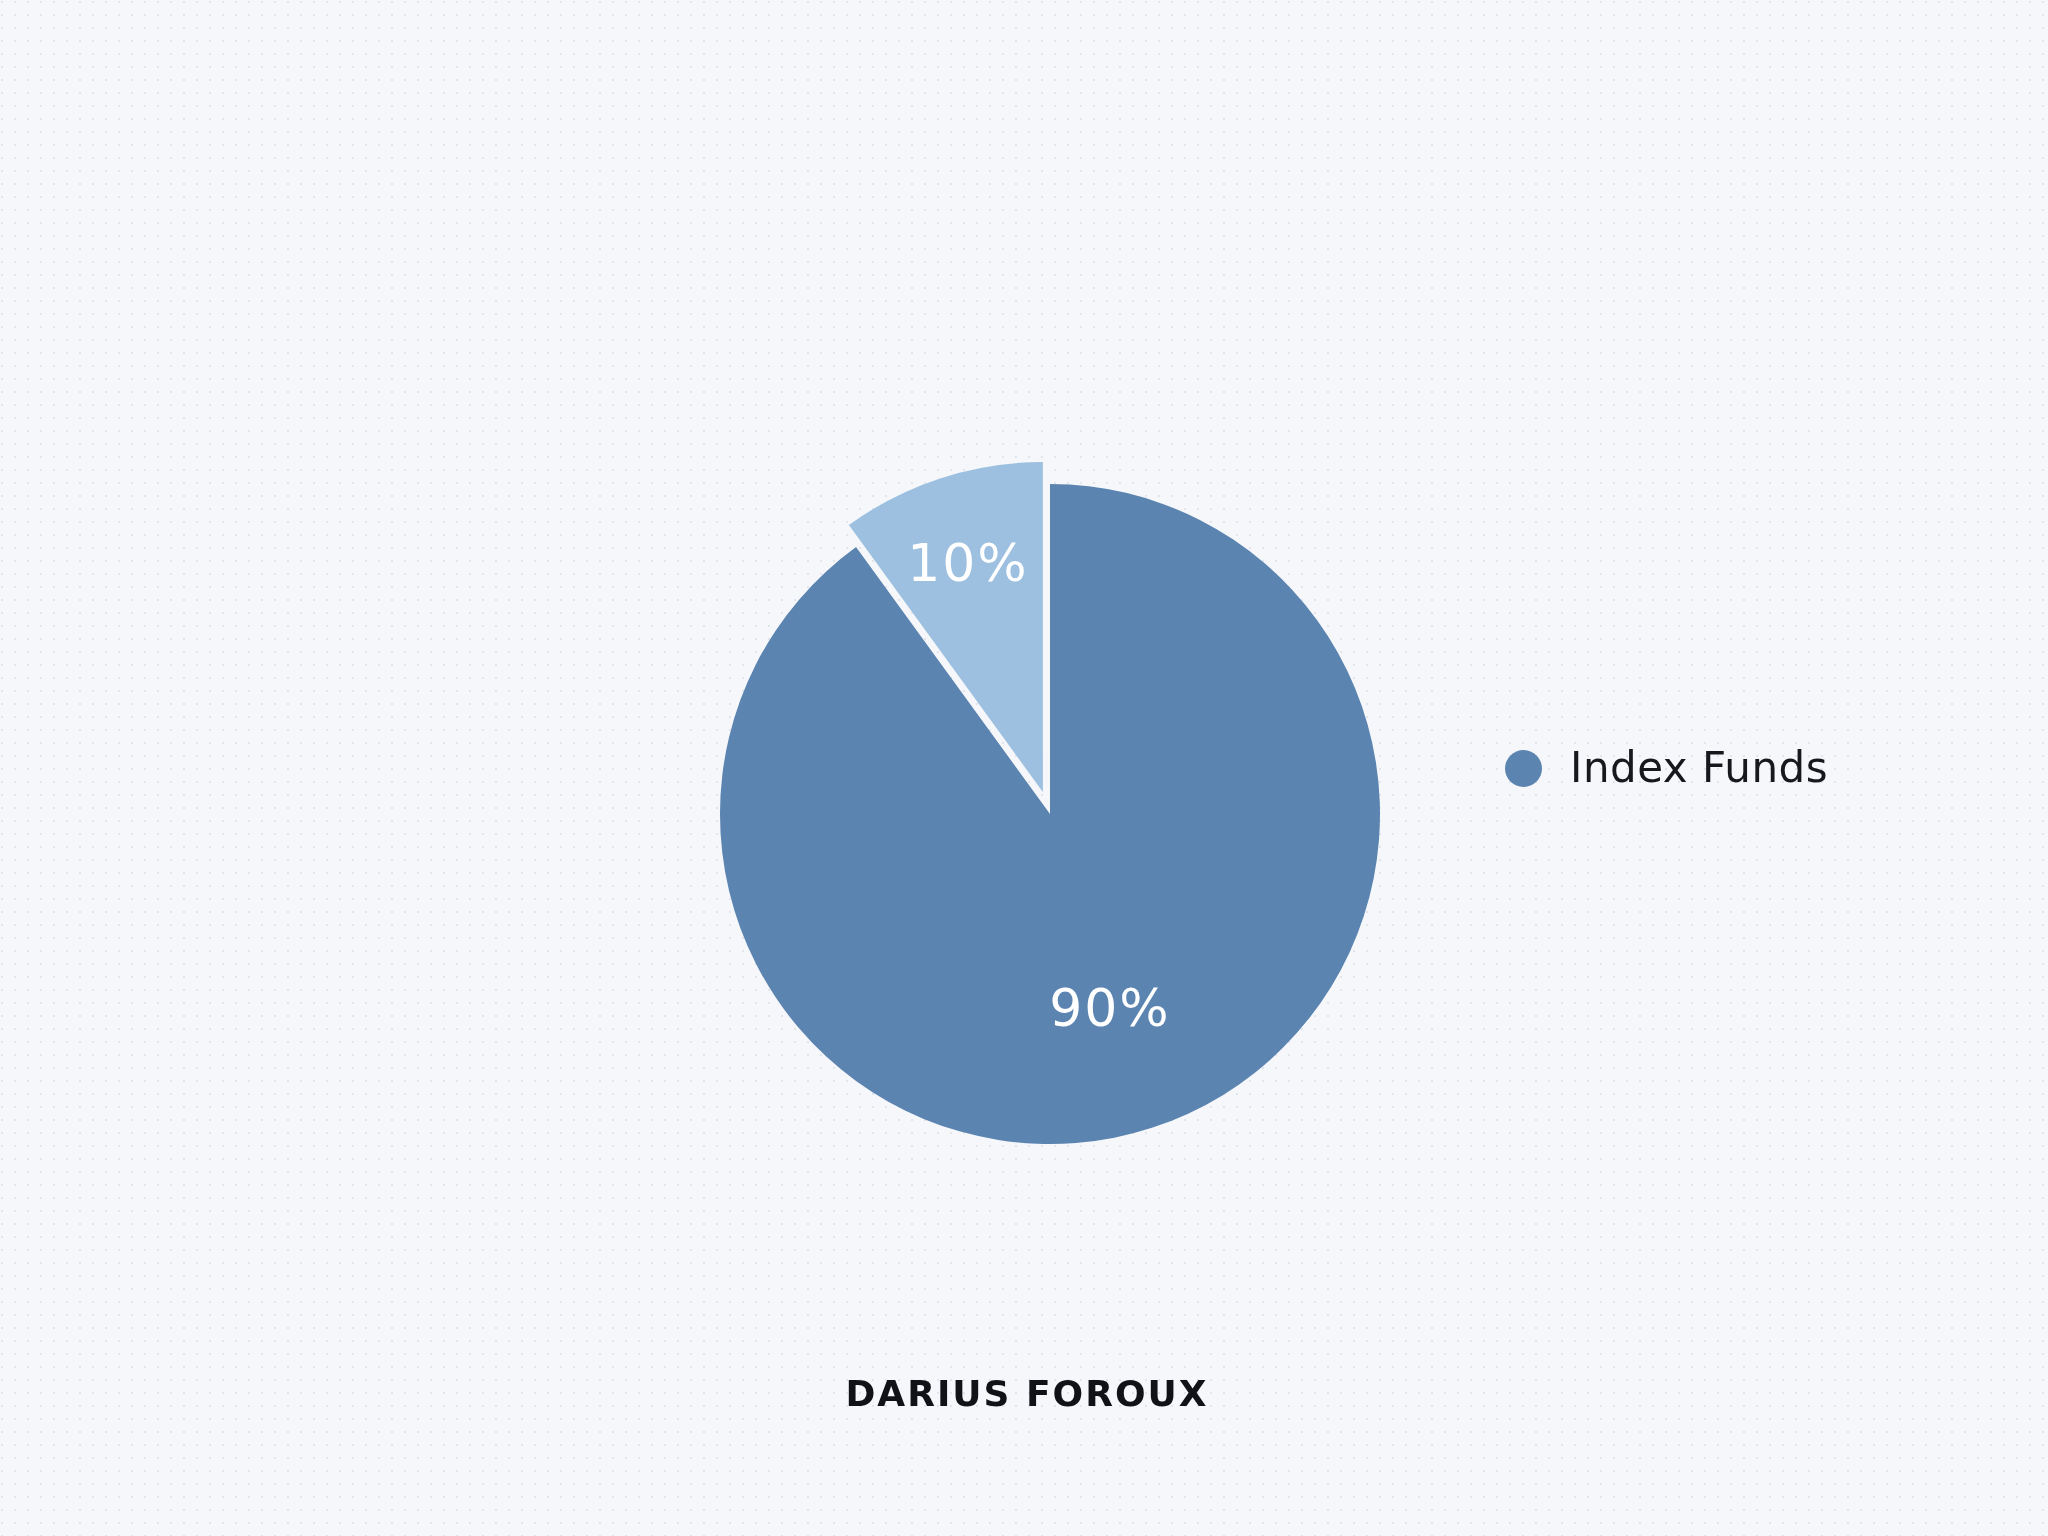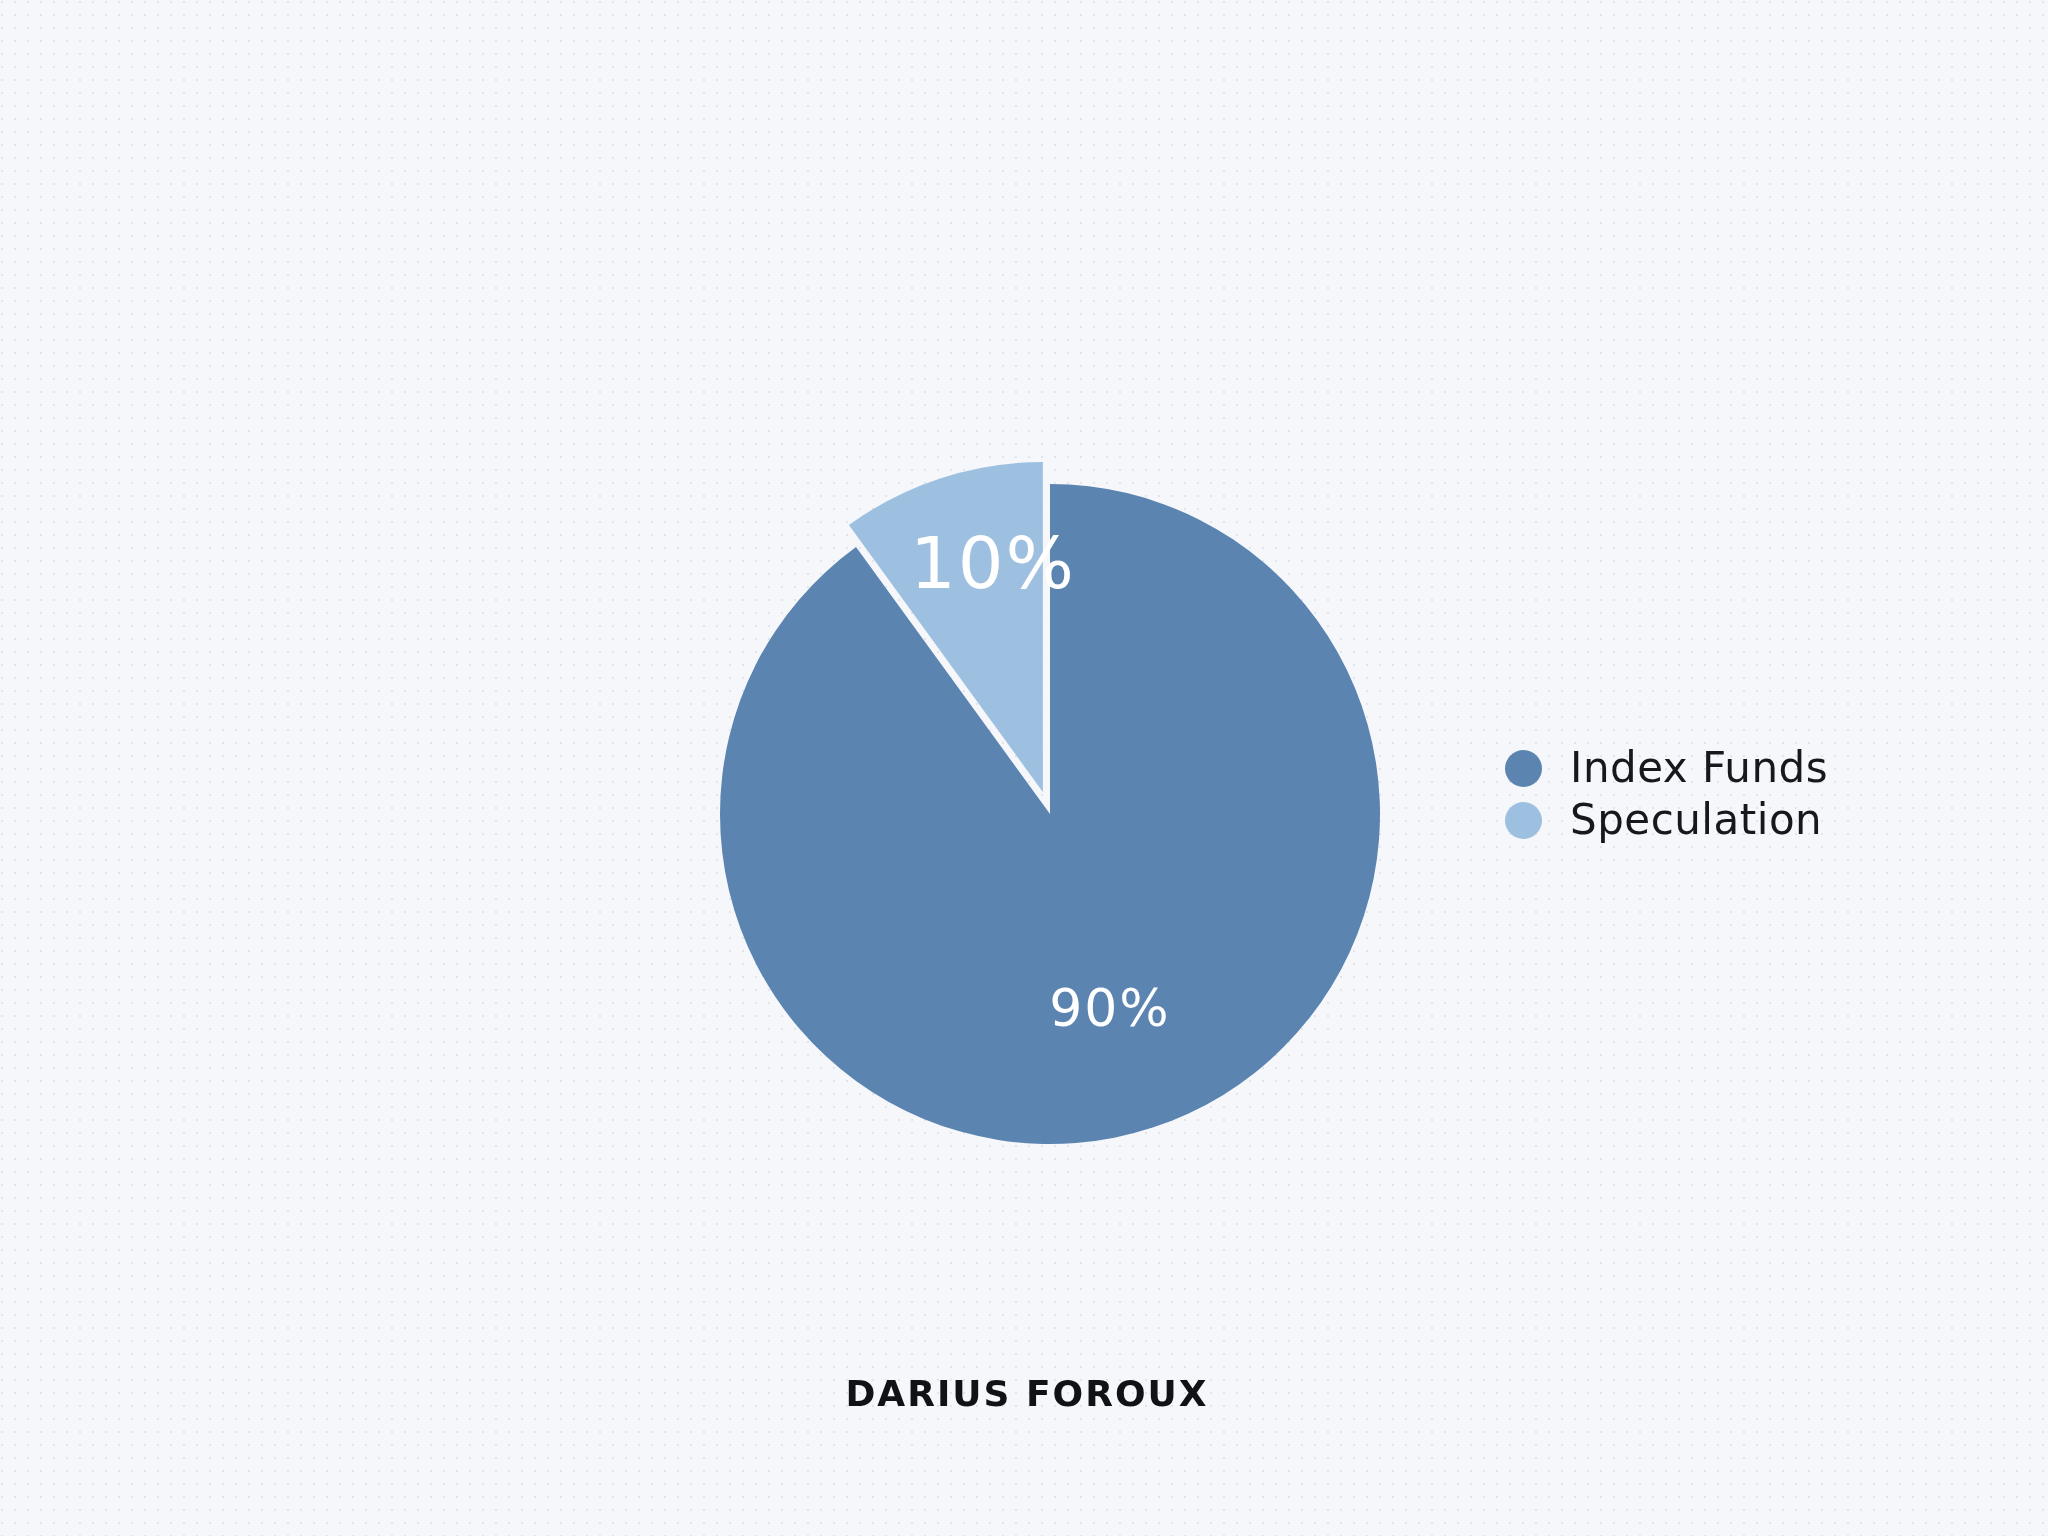--- a/index.html
+++ b/index.html
@@ -62,24 +62,24 @@
     color: #ffffff;
     font-family: "DejaVu Sans", sans-serif;
     font-size: 52px;
     line-height: 60px;
     letter-spacing: 2px;
     white-space: nowrap;
     text-align: center;
     pointer-events: none;
   }
   #slice-label-speculation {
-    left: 220px;
+    left: 198px;
     top: 85px;
     width: 160px;
-    font-size: 72px;
+    font-size: 52px;
   }
   #slice-label-index-funds {
     left: 330px;
     top: 530px;
     width: 180px;
   }
 
   
   #legend {
     position: absolute;
@@ -141,21 +141,17 @@
     <div class="slice-label" id="slice-label-speculation">10%</div>
 
     <div class="slice-label" id="slice-label-index-funds">90%</div>
   </div>
 
   <div id="legend">
     <div class="legend-row">
       <span class="legend-swatch" style="background-color:#5b84b1"></span>
       <span class="legend-label">Index Funds</span>
     </div>
-    <div class="legend-row">
-      <span class="legend-swatch" style="background-color:#9dc0e0"></span>
-      <span class="legend-label">Speculation</span>
-    </div>
   </div>
 
   <div id="signature">DARIUS FOROUX</div>
 
 </div>
 
 </body></html>

